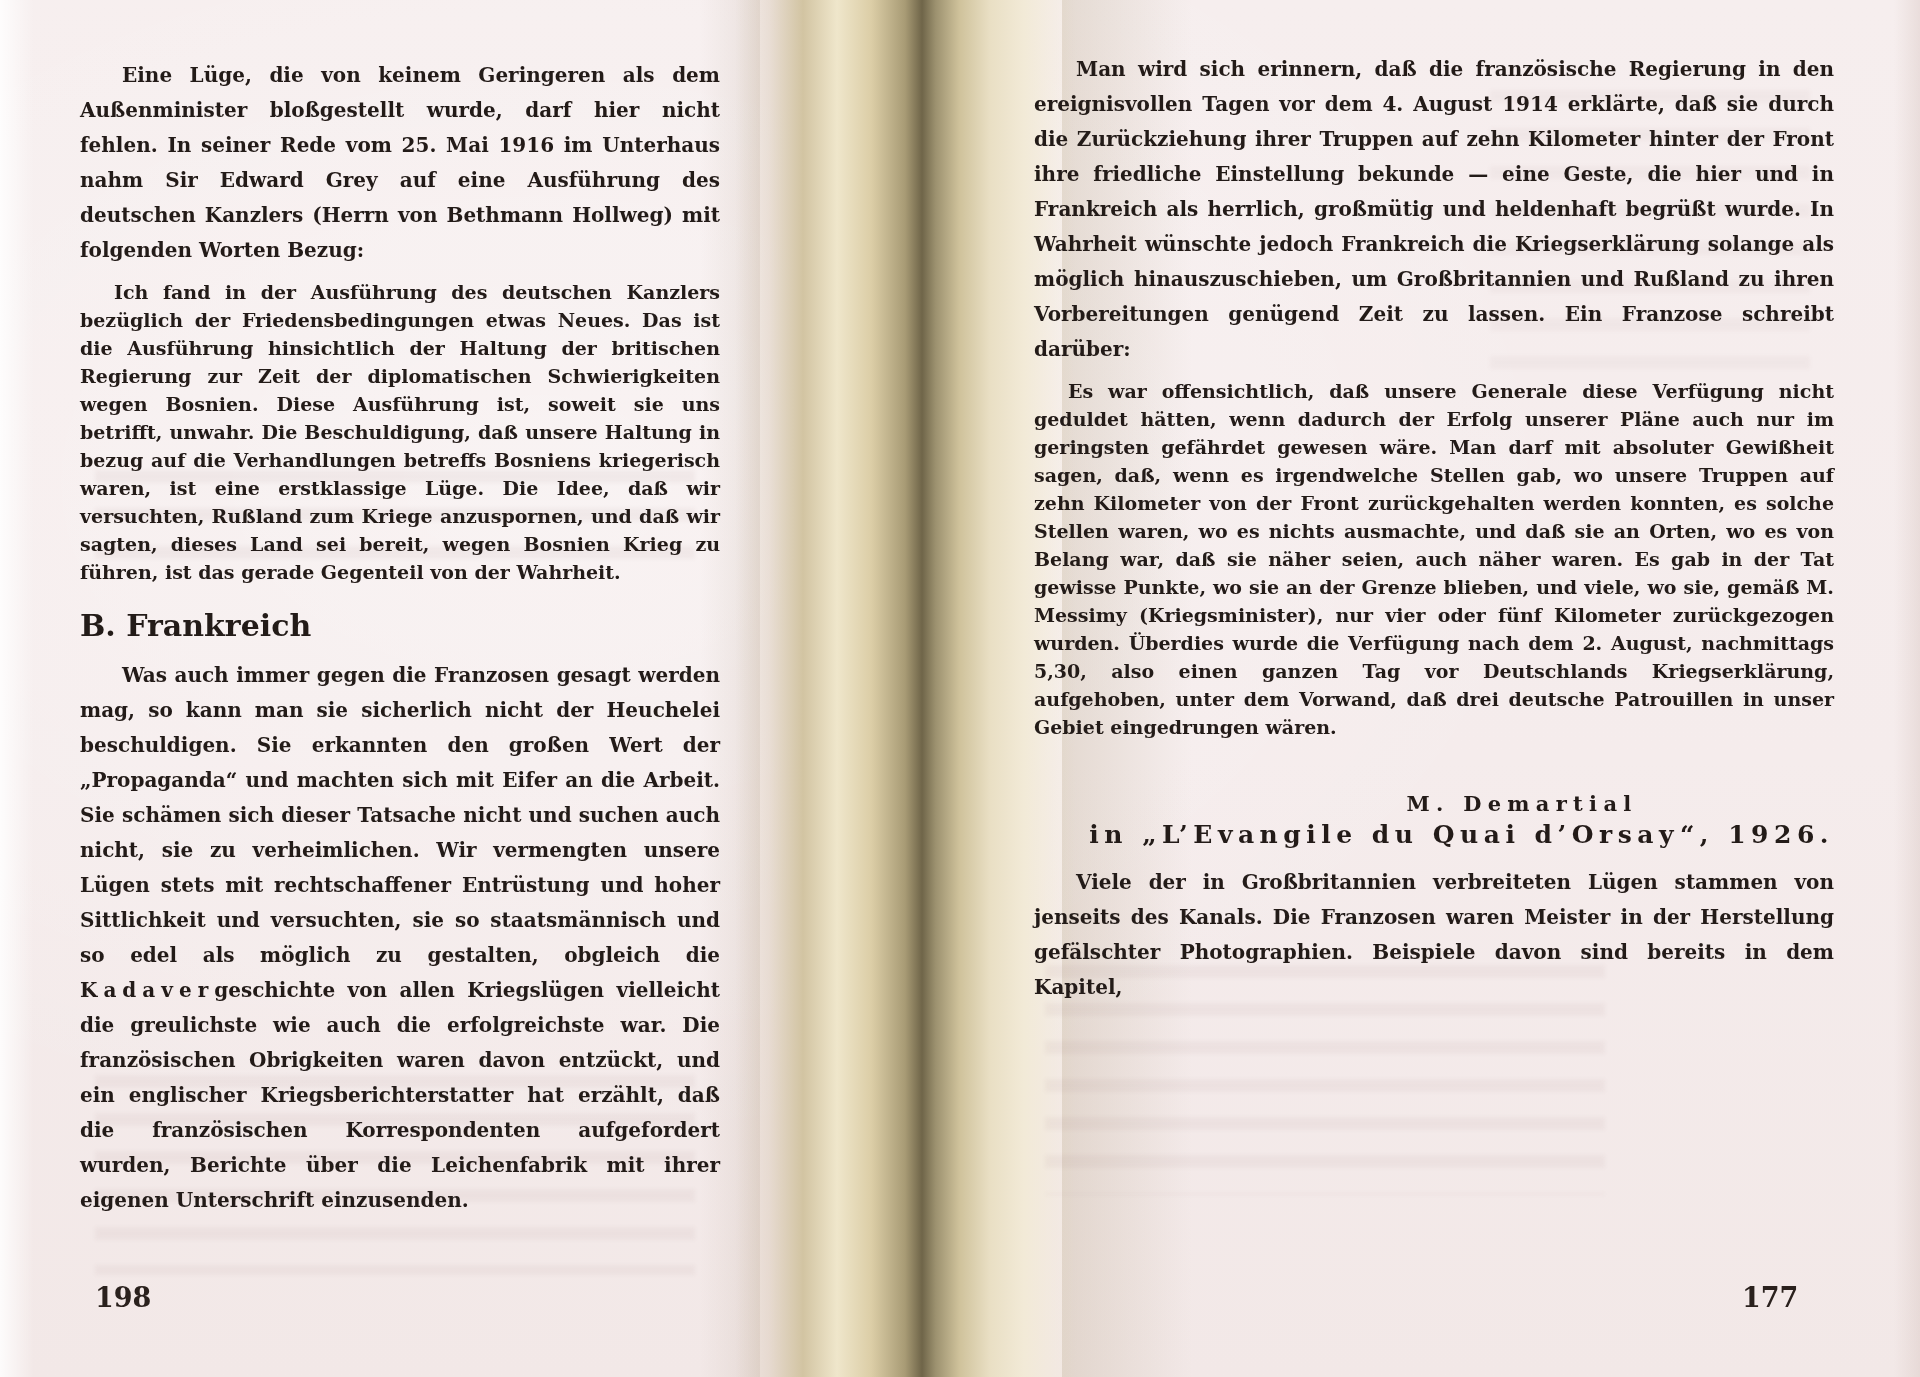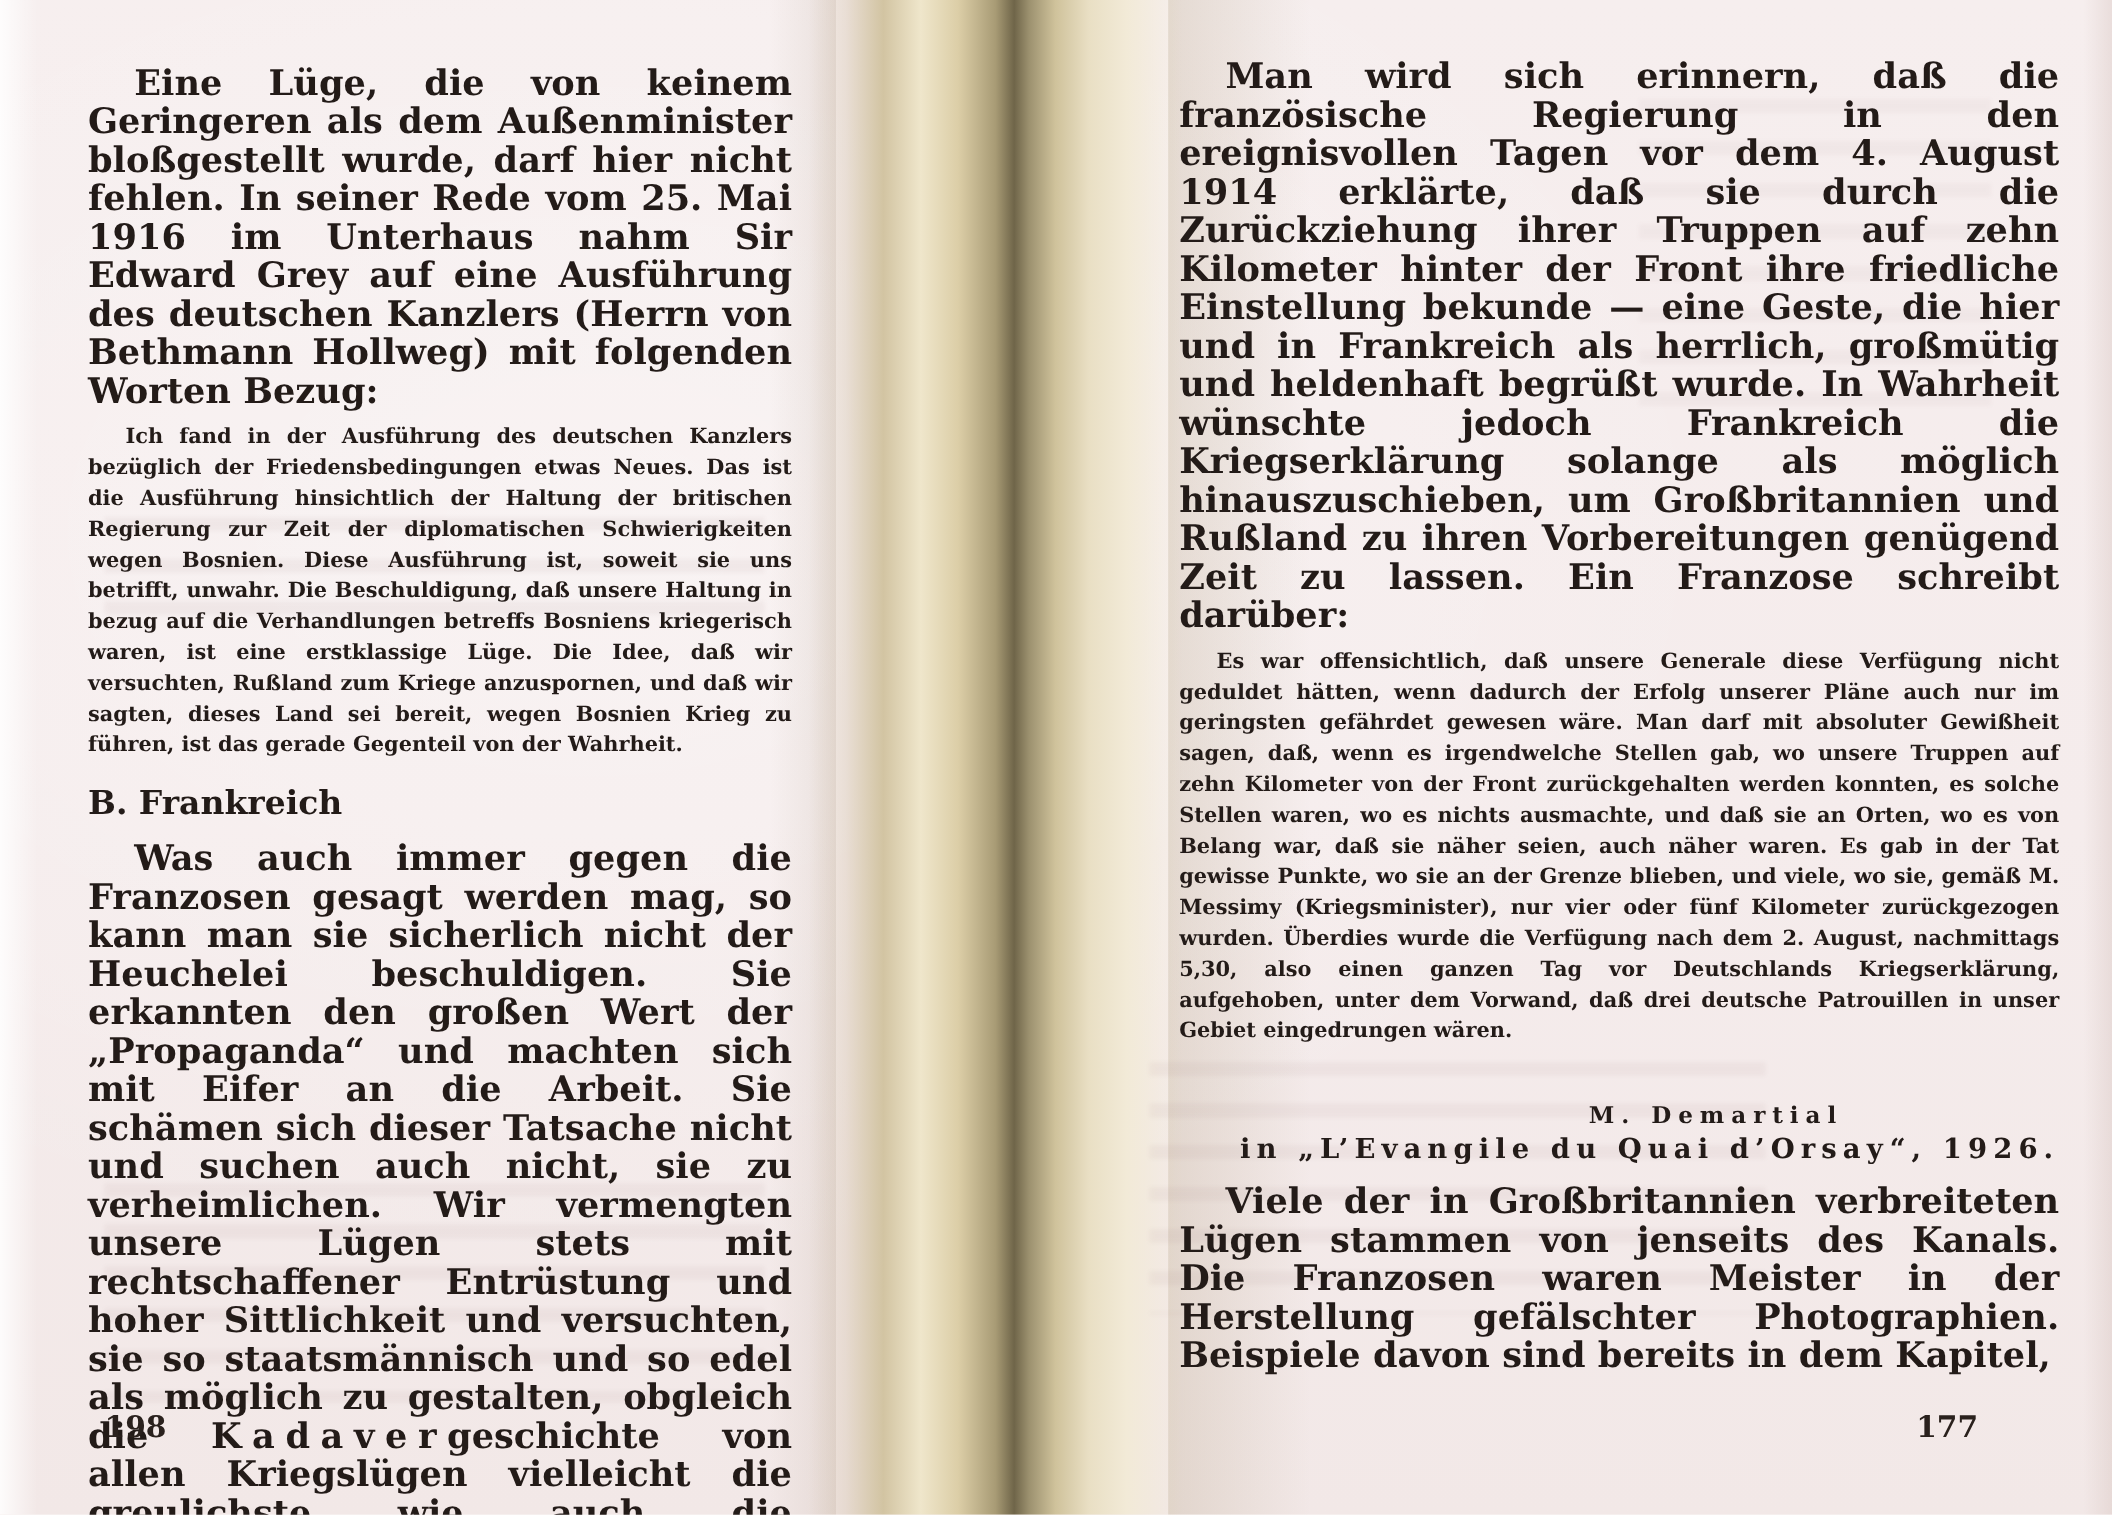--- a/index.html
+++ b/index.html
@@ -50,24 +50,24 @@
     background:repeating-linear-gradient(180deg,#7c5252 0 13px,transparent 13px 38px);
   }
   .ghost-a{left:95px;top:470px;width:600px;height:90px;}
   .ghost-b{left:95px;top:1075px;width:600px;height:200px;opacity:.05;}
   .ghost-c{left:1045px;top:965px;width:560px;height:230px;opacity:.05;}
   .ghost-d{left:1490px;top:90px;width:320px;height:300px;opacity:.04;}
 
   
   .col{position:absolute;text-align:justify;font-weight:bold;}
   .col-left{left:80px;top:58px;width:640px;}
-  .col-right{left:1072px;top:52px;width:800px;}
+  .col-right{left:1034px;top:52px;width:800px;}
 
   .body-text{
-    font-size:32px;line-height:35px;margin:0 0 10px 0;
+    font-size:20px;line-height:35px;margin:0 0 10px 0;
   }
   .indent{text-indent:42px;}
   .quote-text{
     font-size:19px;line-height:28px;margin:10px 0 10px 0;
   }
   .quote-text.indent{text-indent:34px;}
   .section-heading{
     font-size:30px;line-height:36px;
     margin:22px 0 14px 0;font-weight:bold;
   }

